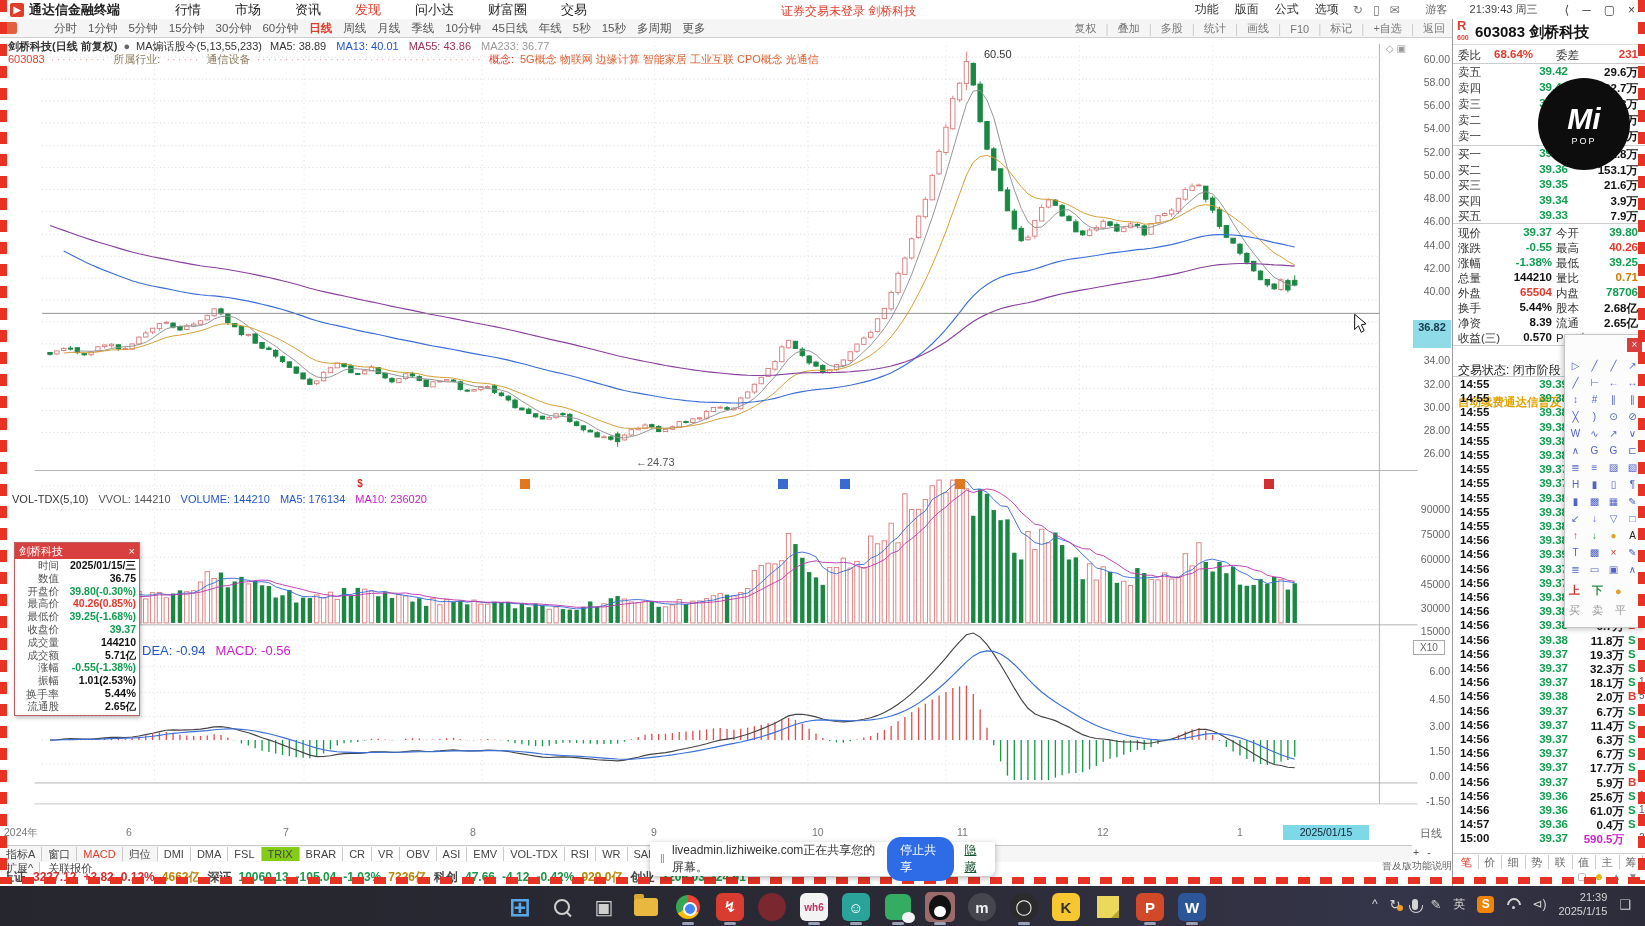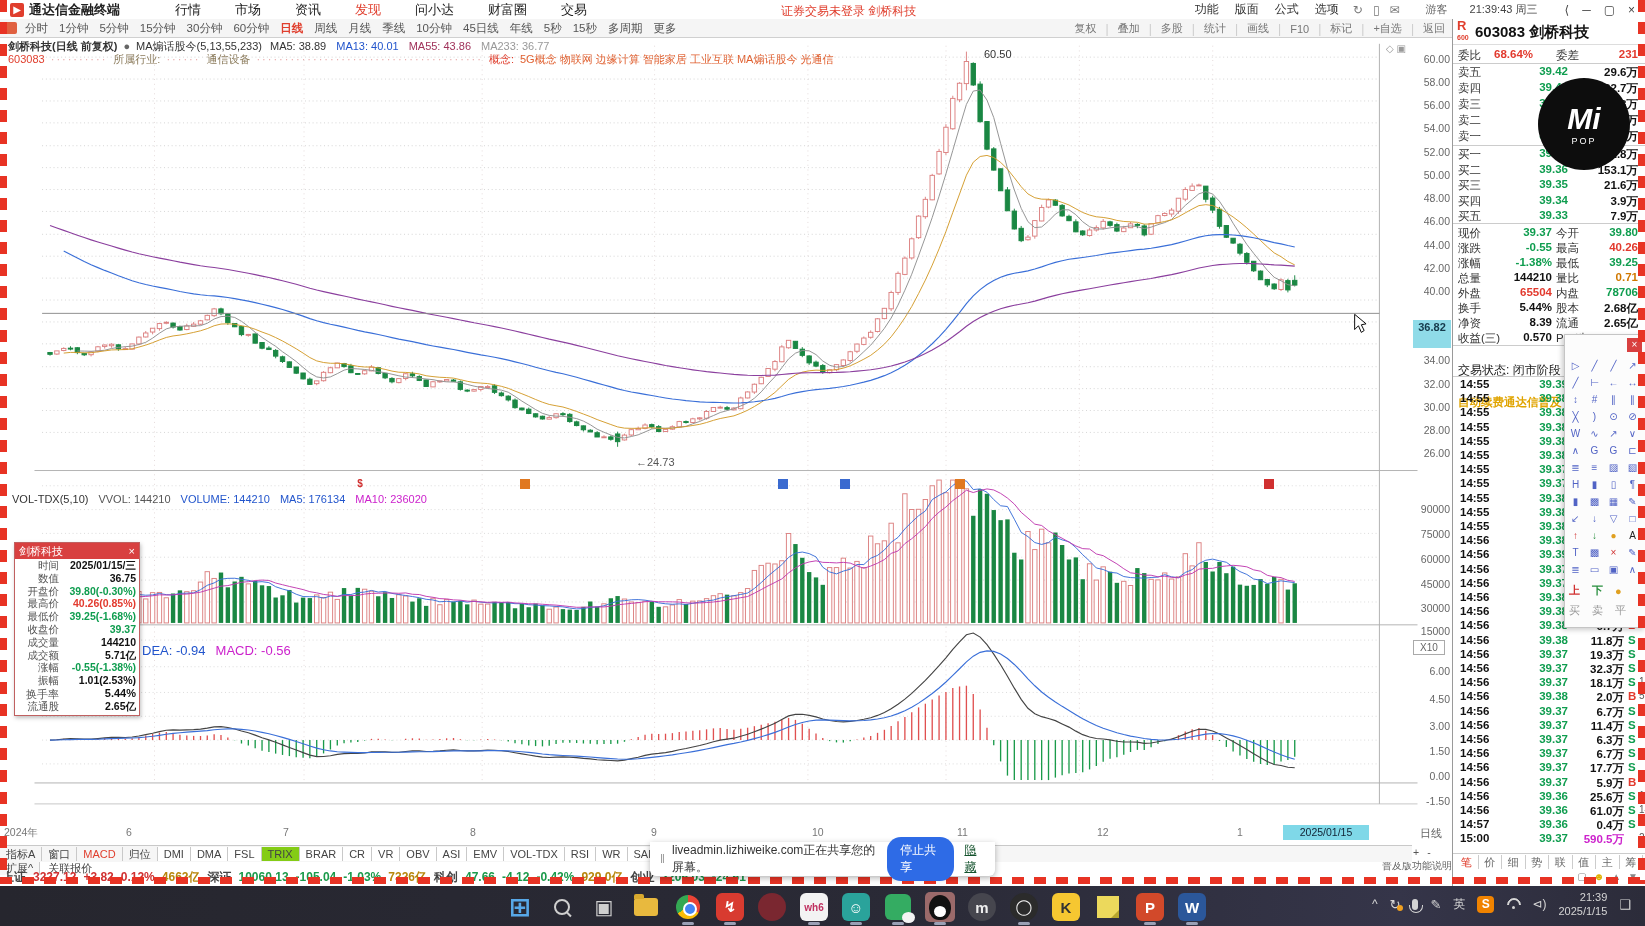--- a/index.html
+++ b/index.html
@@ -7,21 +7,21 @@
        font-family:"Liberation Sans","DejaVu Sans",sans-serif;font-size:12px;color:#222;}
   .abs{position:absolute;}
   .row{display:flex;align-items:center;}
   .mi{margin-right:34px;font-size:13px;color:#222;cursor:pointer;}
   .mi.red{color:#e03e2d;}
   .pd{margin-right:11px;font-size:11.5px;color:#555;}
   .pd.red{color:#e03e2d;font-weight:bold;}
   .rb{margin-left:9px;font-size:11px;color:#777;}
   .sep{color:#ccc;margin-left:9px;}
   .menubar{left:0;top:0;width:1645px;height:19px;background:#fff;border-bottom:1px solid #d9d9d9;}
-  .periodbar{left:0;top:19px;width:1645px;height:18px;background:#f5f5f5;border-bottom:1px solid #d0d0d0;}
+  .periodbar{left:0;top:19px;width:1645px;height:18px;background:#f5f5f5;border-bottom:1px solid #d0d0d0;gap:29px;}
   .hdr1{left:8px;top:40px;height:12px;white-space:nowrap;font-size:11px;}
   .hdr2{left:8px;top:53px;height:12px;white-space:nowrap;font-size:11px;}
   .axis-lab{position:absolute;left:1414px;width:36px;text-align:right;font-size:10.5px;color:#666;}
   .month-lab{position:absolute;top:826px;font-size:10.5px;color:#777;}
   .panel{left:1452px;top:19px;width:193px;height:867px;background:#fff;border-left:1px solid #9a9a9a;}
   .prow{position:absolute;left:3px;width:186px;height:15px;font-size:11.5px;white-space:nowrap;}
   .pl{position:absolute;left:2px;color:#333;}
   .pp{position:absolute;left:66px;width:46px;text-align:right;font-weight:bold;}
   .pv{position:absolute;right:4px;font-weight:bold;color:#111;}
   .dl1{position:absolute;left:2px;color:#333;}
@@ -157,21 +157,21 @@
       </span>
   </div>
   <div class="abs hdr2 row">
     <span style="color:#e03e2d;">603083</span>
     <span style="color:#e8a9a9;letter-spacing:2px;margin:0 6px;">··········</span>
     <span style="color:#8a7a5a;">所属行业:</span>
     <span style="color:#e8a9a9;letter-spacing:2px;margin:0 6px;">······</span>
     <span style="color:#8a7a5a;">通信设备</span>
     <span style="color:#e8a9a9;letter-spacing:2px;margin:0 6px;">········································</span>
     <span style="color:#e03e2d;">概念:</span>
-    <span style="color:#e06030;margin-left:6px;">5G概念 物联网 边缘计算 智能家居 工业互联 MA煽话股今 光通信</span>
+    <span style="color:#e06030;margin-left:6px;">5G概念 物联网 边缘计算 智能家居 工业互联 CPO概念 光通信</span>
   </div>
   <span class="abs" style="left:1386px;top:43px;color:#999;font-size:10px;">◇ ▣</span>
 
   <svg id="chart-svg" class="abs" style="left:0;top:40px;" width="1452" height="802" viewBox="0 40 1452 842">
       <line x1="8" y1="58" x2="1412" y2="58" stroke="#d2d2d2" stroke-width="1" stroke-dasharray="1 3"></line>
       <line x1="8" y1="81" x2="1412" y2="81" stroke="#d2d2d2" stroke-width="1" stroke-dasharray="1 3"></line>
       <line x1="8" y1="104" x2="1412" y2="104" stroke="#d2d2d2" stroke-width="1" stroke-dasharray="1 3"></line>
       <line x1="8" y1="127" x2="1412" y2="127" stroke="#d2d2d2" stroke-width="1" stroke-dasharray="1 3"></line>
       <line x1="8" y1="151" x2="1412" y2="151" stroke="#d2d2d2" stroke-width="1" stroke-dasharray="1 3"></line>
       <line x1="8" y1="174" x2="1412" y2="174" stroke="#d2d2d2" stroke-width="1" stroke-dasharray="1 3"></line>

